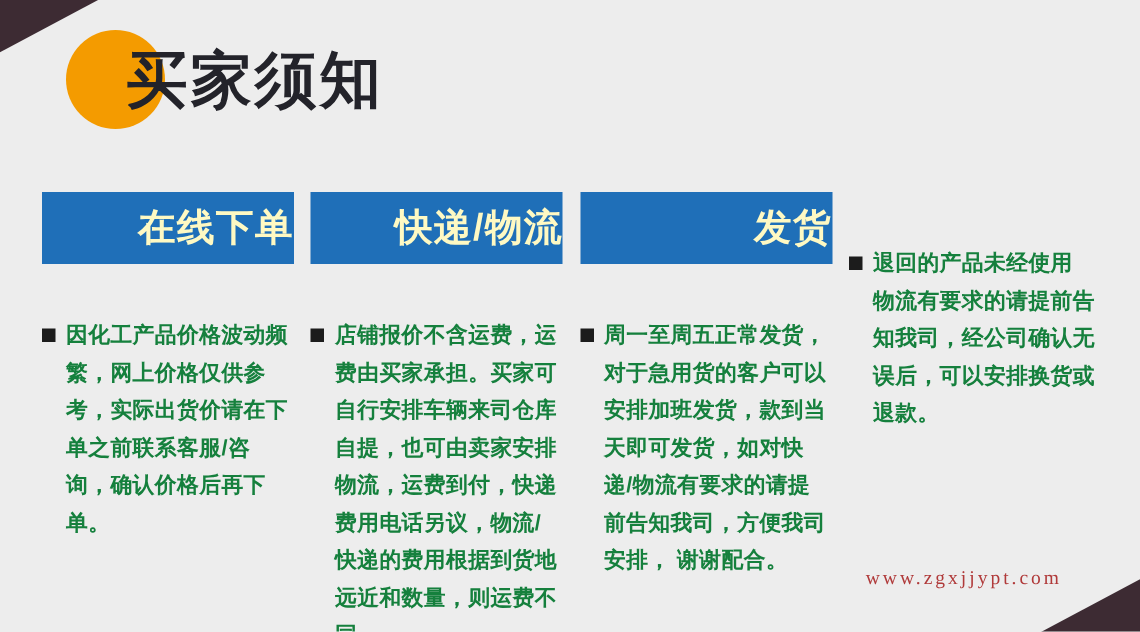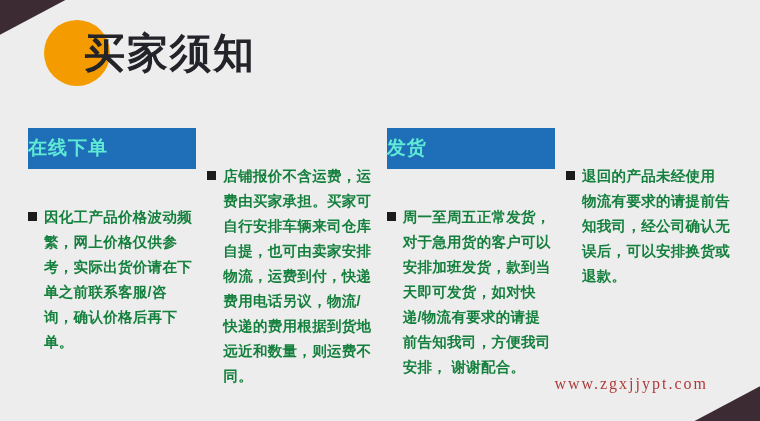--- a/index.html
+++ b/index.html
@@ -115,23 +115,23 @@
     left: 28px;
     width: 706px;
     display: flex;
     justify-content: space-between;
   }
   .col {
     width: 168px;
   }
   .col-head {
     background: #1f6fb8;
-    color: #5eead4;
-    text-align: left;
-    font-size: 19px;
+    color: #fef9c3;
+    text-align: right;
+    font-size: 25px;
     font-weight: bold;
     letter-spacing: 1px;
     padding: 7px 0 8px;
   }
   .col-body {
     margin-top: 36px;
     display: flex;
   }
   .bullet {
     width: 9px;
@@ -147,21 +147,21 @@
     color: #15803d;
     font-weight: bold;
     letter-spacing: 0.3px;
   }
 
   
   .watermark {
     position: absolute;
     right: 52px;
     bottom: 28px;
-    font-size: 16px;
+    font-size: 13px;
     color: #b03a3a;
     letter-spacing: 2px;
     font-family: "Liberation Serif", serif;
   }
 </style>
 </head>
 <body>
 
 <div class="slide">
 
@@ -182,20 +182,21 @@
 
     <div class="col">
       <div class="col-head">在线下单</div>
       <div class="col-body">
         <span class="bullet"></span>
         <span class="col-text">因化工产品价格波动频繁，网上价格仅供参考，实际出货价请在下单之前联系客服/咨询，确认价格后再下单。</span>
       </div>
     </div>
 
     <div class="col">
+      <div class="col-head">快递/物流</div>
       <div class="col-body">
         <span class="bullet"></span>
         <span class="col-text">店铺报价不含运费，运费由买家承担。买家可自行安排车辆来司仓库自提，也可由卖家安排物流，运费到付，快递费用电话另议，物流/快递的费用根据到货地远近和数量，则运费不同。</span>
       </div>
     </div>
 
     <div class="col">
       <div class="col-head">发货</div>
       <div class="col-body">
         <span class="bullet"></span>

